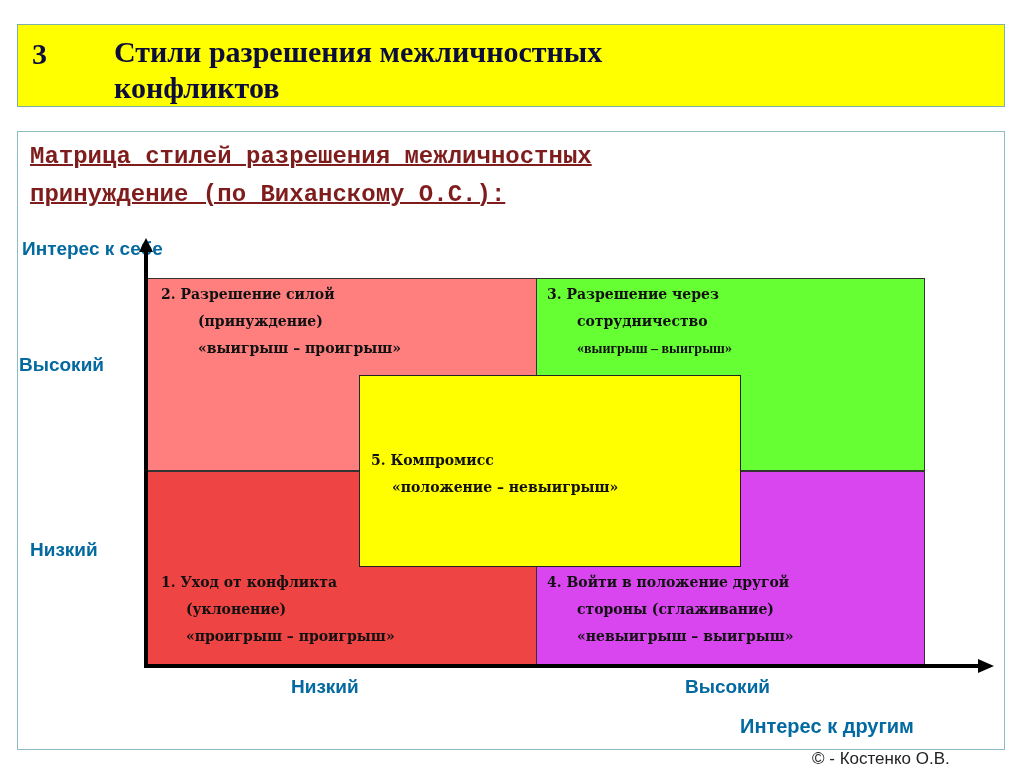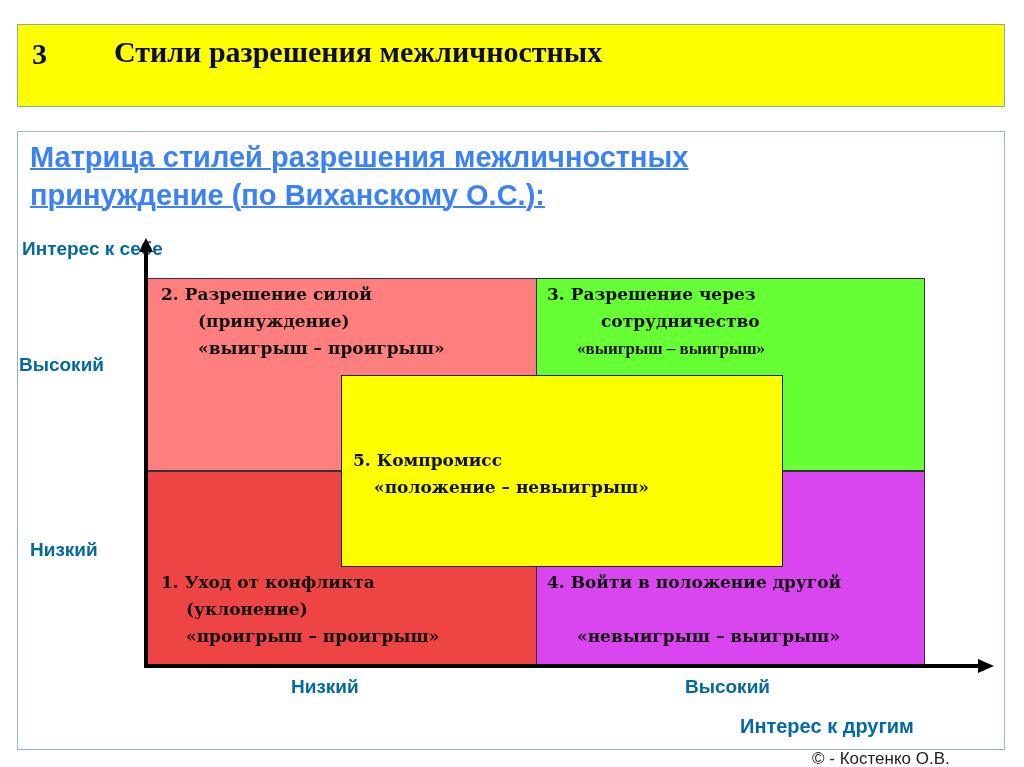--- a/index.html
+++ b/index.html
@@ -19,35 +19,35 @@
   .title-text {
     position:absolute; left:96px; top:9px; width:860px;
     font-family:"Liberation Serif", serif; font-weight:bold; font-size:30px; line-height:36px; color:#0d0d3c;
   }
   .content-frame {
     position:absolute; left:17px; top:131px; width:988px; height:619px;
     border:1px solid #8fbcc0; box-sizing:border-box; background:#ffffff;
   }
   .subtitle {
     position:absolute; left:30px; top:138px; width:900px;
-    font-family:Liberation Sans, sans-serif; font-weight:bold; font-size:29px; line-height:38px;
-    color:#3b82f6; text-decoration:underline; text-decoration-thickness:2px;
+    font-family:Liberation Mono, monospace; font-weight:bold; font-size:24px; line-height:38px;
+    color:#7f1d1d; text-decoration:underline; text-decoration-thickness:2px;
   }
   .axis-label {
     position:absolute; font-family:Liberation Sans, sans-serif; font-weight:bold; color:#0369a1;
   }
   .quad {
     position:absolute; box-sizing:border-box; border:1px solid #333;
-    font-family:"DejaVu Serif", serif; font-weight:bold; font-size:17px; line-height:27px; color:#111;
+    font-family:"DejaVu Serif", serif; font-weight:bold; font-size:14px; line-height:27px; color:#111;
   }
   .q2 { left:147px; top:278px; width:391px; height:193px; background:#ff7f7f; }
   .q3 { left:536px; top:278px; width:389px; height:193px; background:#66ff33; }
   .q1 { left:147px; top:471px; width:391px; height:194px; background:#ef4444; }
   .q4 { left:536px; top:471px; width:389px; height:194px; background:#d946ef; }
-  .q5 { left:341px; top:375px; width:442px; height:192px; background:#ffff00; border:1px solid #222; }
+  .q5 { left:359px; top:375px; width:382px; height:192px; background:#ffff00; border:1px solid #222; }
   .line { white-space:nowrap; }
   .axis-y {
     position:absolute; left:144px; top:250px; width:4px; height:418px; background:#000;
   }
   .axis-y-arrow {
     position:absolute; left:139px; top:238px; width:0; height:0;
     border-left:7px solid transparent; border-right:7px solid transparent; border-bottom:14px solid #000;
   }
   .axis-x {
     position:absolute; left:144px; top:664px; width:836px; height:4px; background:#000;
@@ -61,20 +61,21 @@
     font-family:"Liberation Sans", sans-serif; font-size:17px; color:#222;
   }
 </style>
 </head>
 <body>
 
 <div class="title-banner">
   <div class="title-num">3</div>
   <div class="title-text">
     <div>Стили разрешения межличностных</div>
+    <div>конфликтов</div>
   </div>
 </div>
 
 <div class="content-frame"></div>
 
 <div class="subtitle">
   <div>Матрица стилей разрешения межличностных</div>
   <div>принуждение (по Виханскому О.С.):</div>
 </div>
 
@@ -83,32 +84,33 @@
 <div class="axis-label" style="left:30px; top:539px; font-size:19px;">Низкий</div>
 
 <div class="quad q2">
   <div class="line" style="position:absolute; left:13px; top:2px;">2.  Разрешение силой</div>
   <div class="line" style="position:absolute; left:50px; top:29px;">(принуждение)</div>
   <div class="line" style="position:absolute; left:50px; top:56px;">«выигрыш – проигрыш»</div>
 </div>
 
 <div class="quad q3">
   <div class="line" style="position:absolute; left:10px; top:2px;">3. Разрешение через</div>
-  <div class="line" style="position:absolute; left:40px; top:29px;margin-left:24px;">сотрудничество</div>
+  <div class="line" style="position:absolute; left:40px; top:29px;">сотрудничество</div>
   <div class="line" style="position:absolute; left:40px; top:56px;font-family:Liberation Serif, serif;">«выигрыш – выигрыш»</div>
 </div>
 
 <div class="quad q1">
   <div class="line" style="position:absolute; left:13px; top:97px;">1. Уход от конфликта</div>
   <div class="line" style="position:absolute; left:38px; top:124px;">(уклонение)</div>
   <div class="line" style="position:absolute; left:38px; top:151px;">«проигрыш – проигрыш»</div>
 </div>
 
 <div class="quad q4">
   <div class="line" style="position:absolute; left:10px; top:97px;">4. Войти в положение другой</div>
+  <div class="line" style="position:absolute; left:40px; top:124px;">стороны (сглаживание)</div>
   <div class="line" style="position:absolute; left:40px; top:151px;">«невыигрыш – выигрыш»</div>
 </div>
 
 <div class="quad q5">
   <div class="line" style="position:absolute; left:11px; top:71px;">5. Компромисс</div>
   <div class="line" style="position:absolute; left:32px; top:98px;">«положение – невыигрыш»</div>
 </div>
 
 <div class="axis-y"></div>
 <div class="axis-y-arrow"></div>

